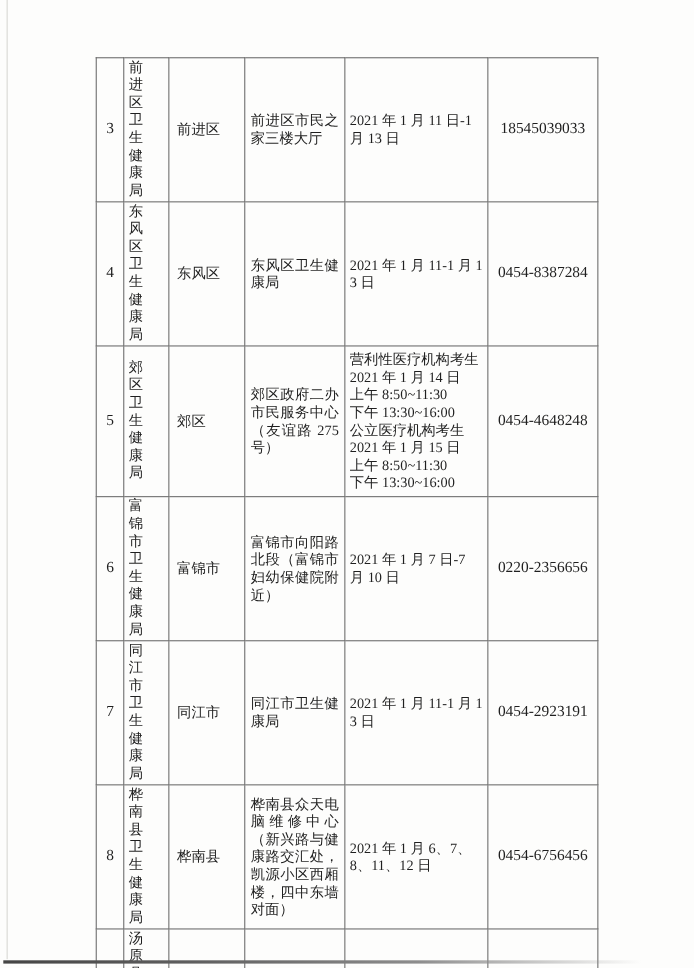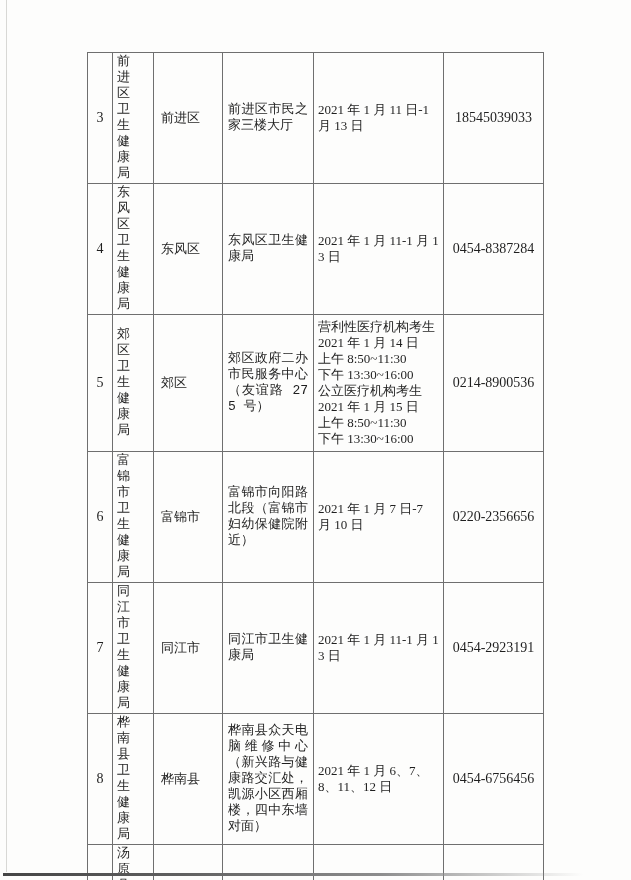--- a/index.html
+++ b/index.html
@@ -61,21 +61,20 @@
   }
   td.c-dist {
     text-align: left;
     padding: 2px 2px 2px 7px;
     margin-left: 11px;
   }
   td.c-addr {
     text-align: justify;
     word-break: break-all;
     padding: 2px 5px;
-    font-family: Liberation Mono, monospace;
   }
   td.c-date {
     text-align: left;
     white-space: pre-line;
     padding: 2px 4px;
     word-break: break-all;
   }
   td.c-phone {
     text-align: center;
     font-size: 14px;
@@ -127,21 +126,21 @@
       <td class="c-dist">郊区</td>
       <td class="c-addr">郊区政府二办市民服务中心（友谊路 275 号）</td>
       <td class="c-date">营利性医疗机构考生
 2021 年 1 月 14 日
 上午 8:50~11:30
 下午 13:30~16:00
 公立医疗机构考生
 2021 年 1 月 15 日
 上午 8:50~11:30
 下午 13:30~16:00</td>
-      <td class="c-phone">0214-8900536</td>
+      <td class="c-phone">0454-4648248</td>
     </tr>
     <tr class="hr6">
       <td class="c-num">6</td>
       <td class="c-org">富锦市卫生健康局</td>
       <td class="c-dist">富锦市</td>
       <td class="c-addr">富锦市向阳路北段（富锦市妇幼保健院附近）</td>
       <td class="c-date">2021 年 1 月 7 日-7 月 10 日</td>
       <td class="c-phone">0220-2356656</td>
     </tr>
     <tr class="hr7">

